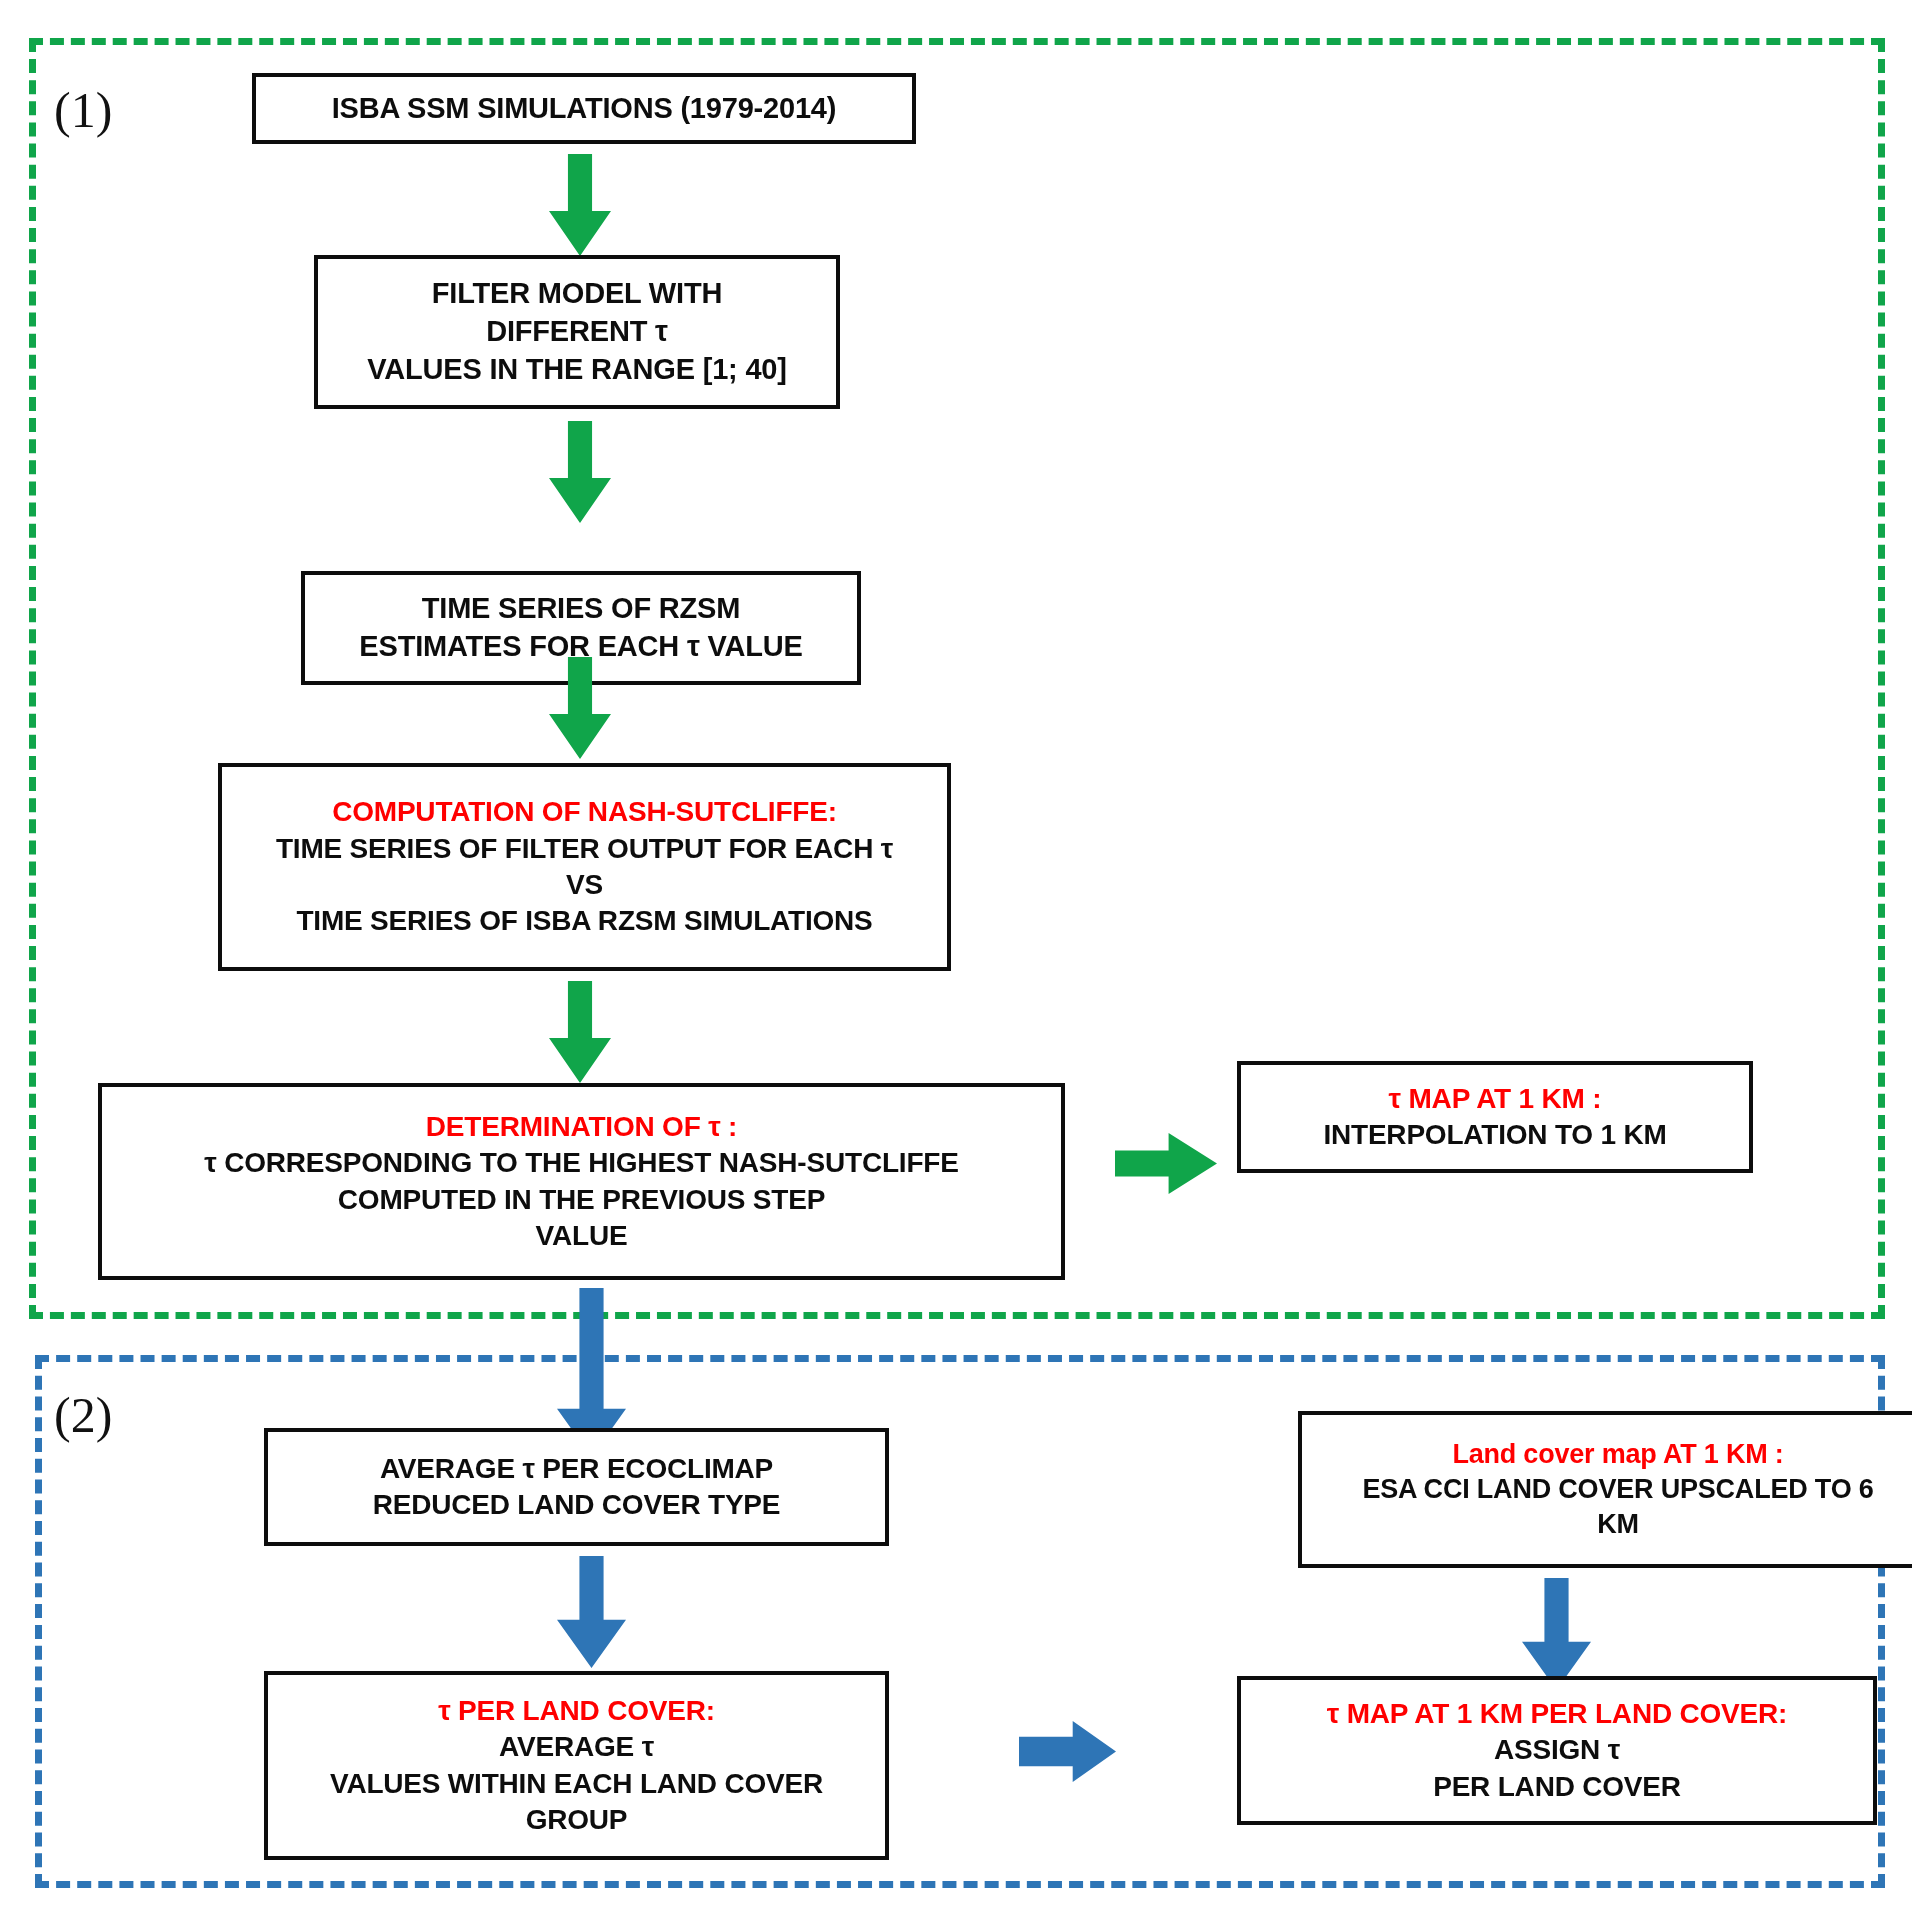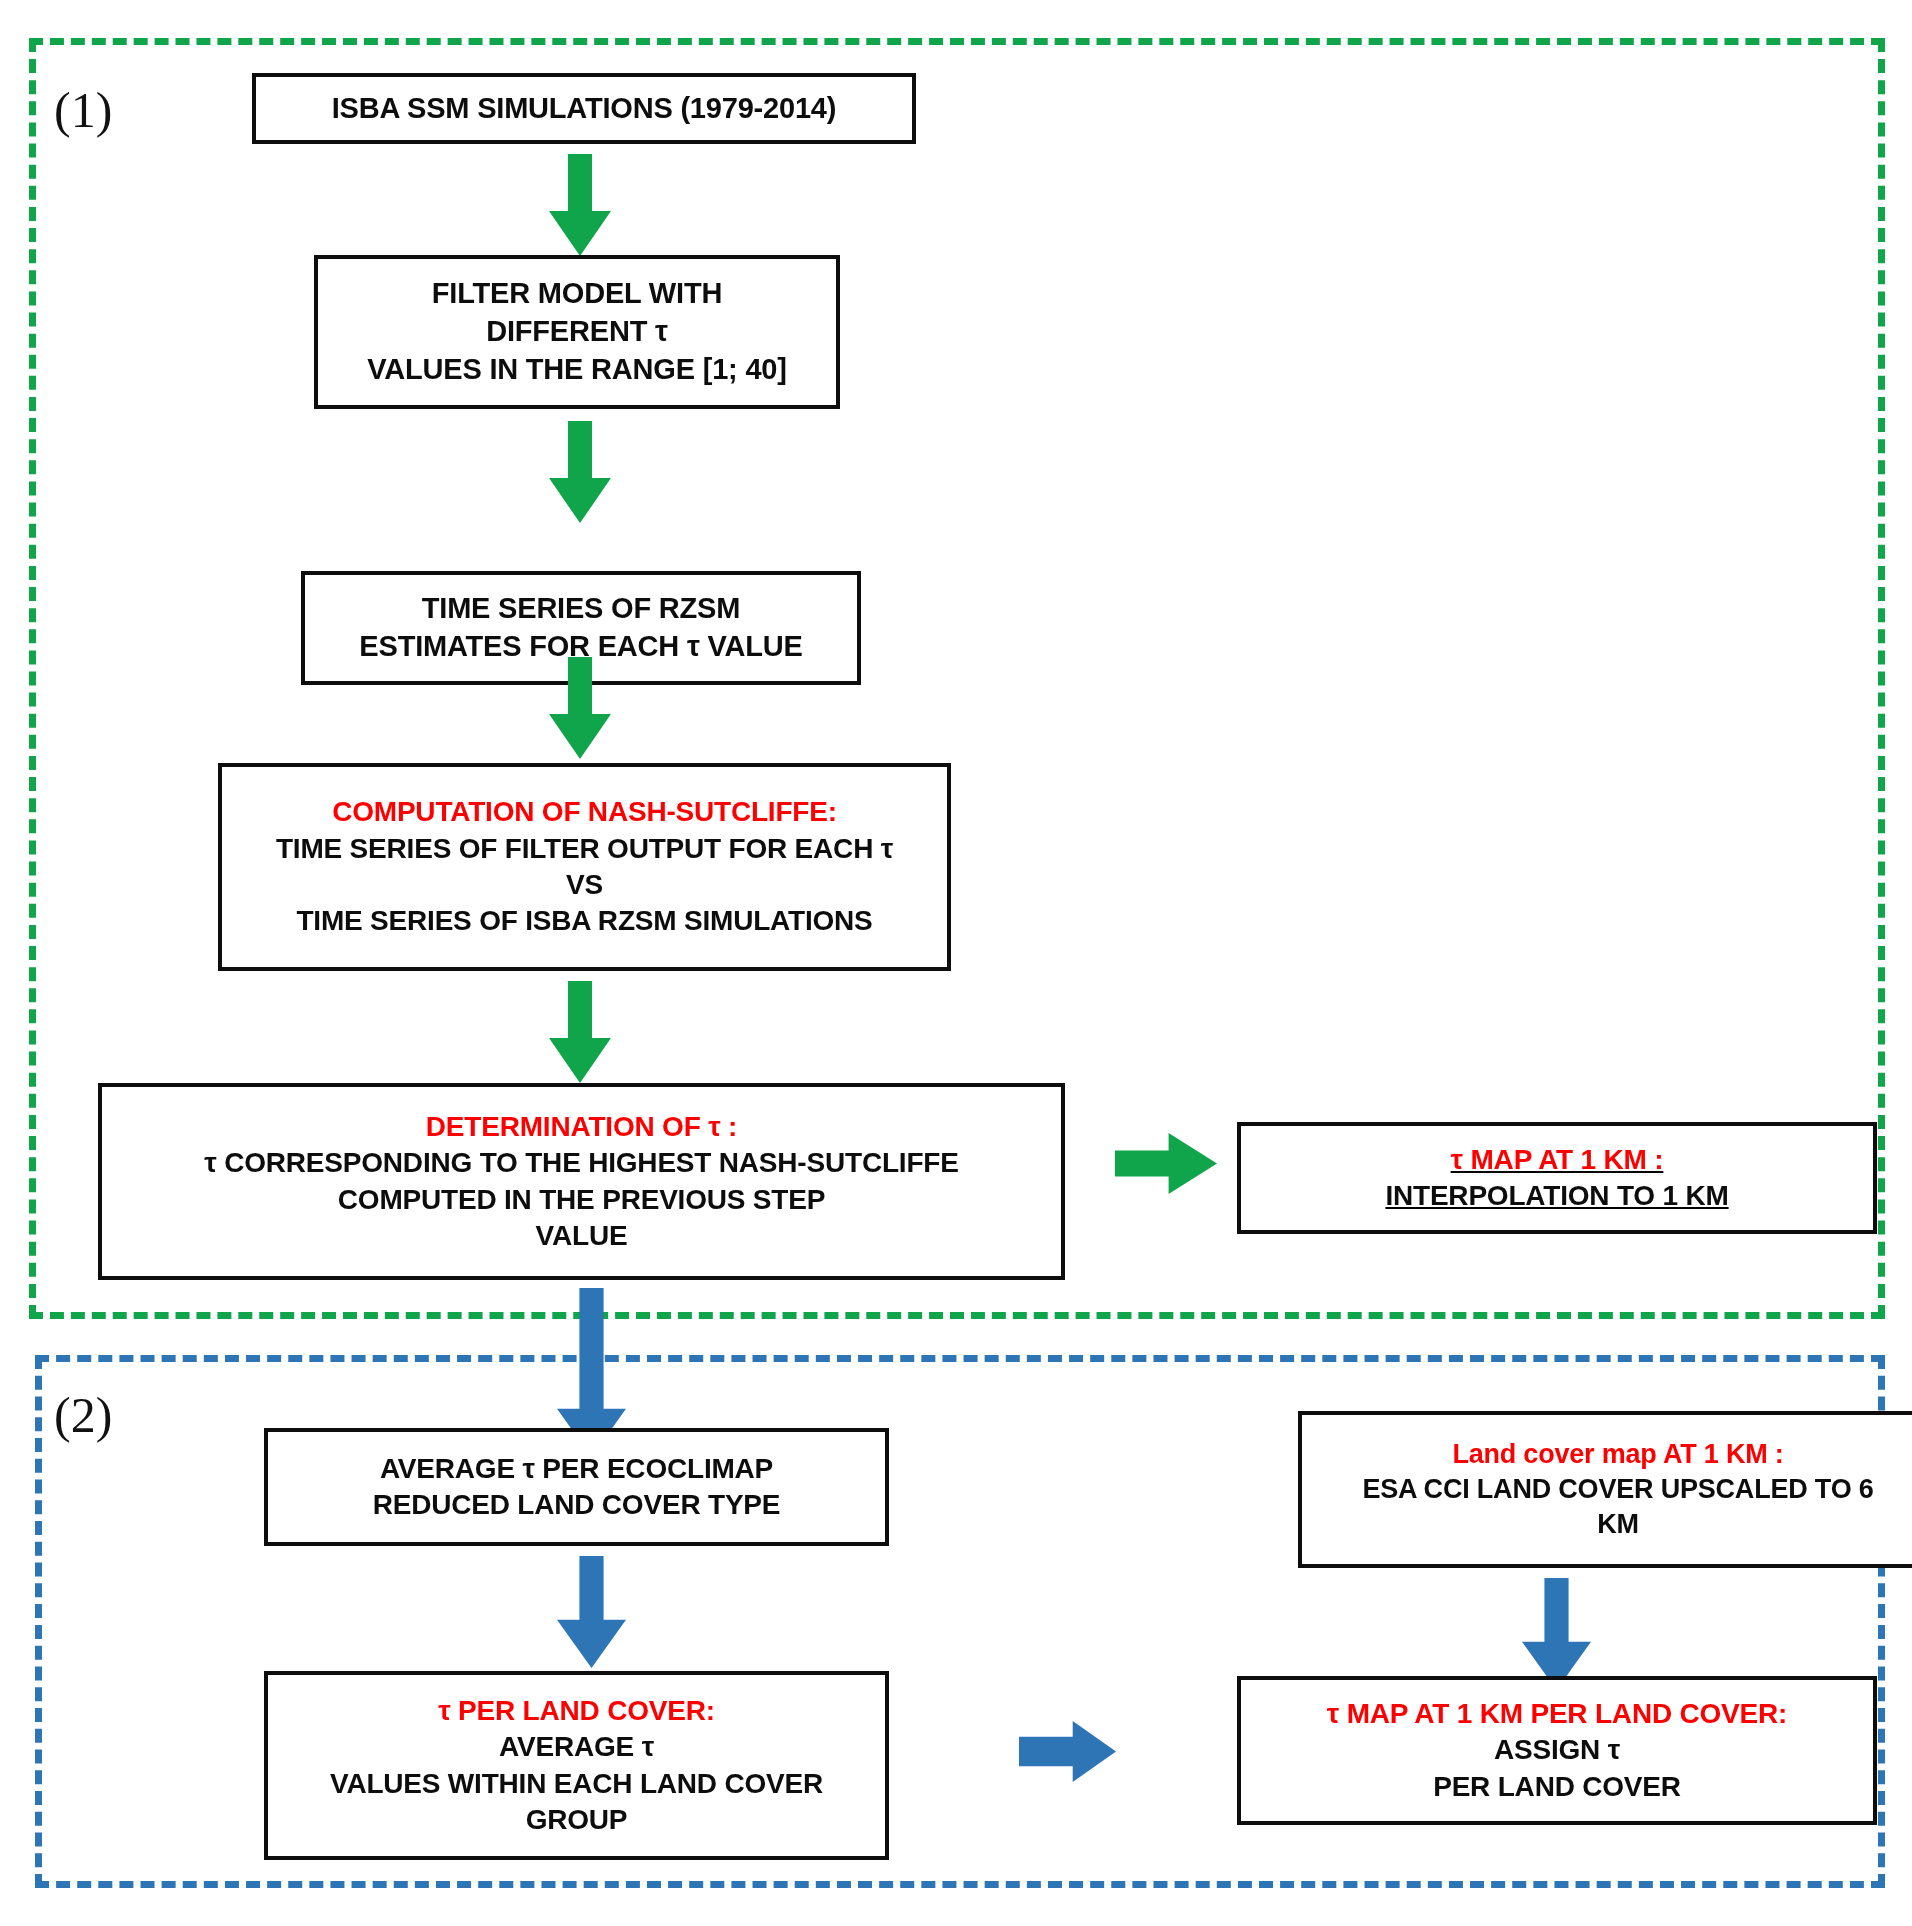--- a/index.html
+++ b/index.html
@@ -145,21 +145,21 @@
     <span class="line">COMPUTED IN THE PREVIOUS STEP</span>
     <span class="line">VALUE</span>
   </div>
 
   <div class="arrow-right" style="left:1115px; top:1133px; width:102px; height:61px;">
     <svg viewBox="0 0 118 70" preserveAspectRatio="none">
       <polygon points="0,20 62,20 62,0 118,35 62,70 62,50 0,50" fill="#10A54A"></polygon>
     </svg>
   </div>
 
-  <div class="box fs-32" style="left:1237px; top:1122px; width:640px; height:112px;text-decoration:underline;">
+  <div class="box fs-32" style="left:1237px; top:1061px; width:516px; height:112px;">
     <span class="line red">τ MAP AT 1 KM :</span>
     <span class="line">INTERPOLATION TO 1 KM</span>
   </div>
 
   <div class="section-frame blue" style="left:35px; top:1355px; width:1850px; height:533px;"></div>
 
   <div class="section-label" style="left:54px; top:1390px;">(2)</div>
 
   <div class="arrow-down" style="left:557px; top:1288px; width:69px; height:169px;">
     <svg viewBox="0 0 80 196" preserveAspectRatio="none">

